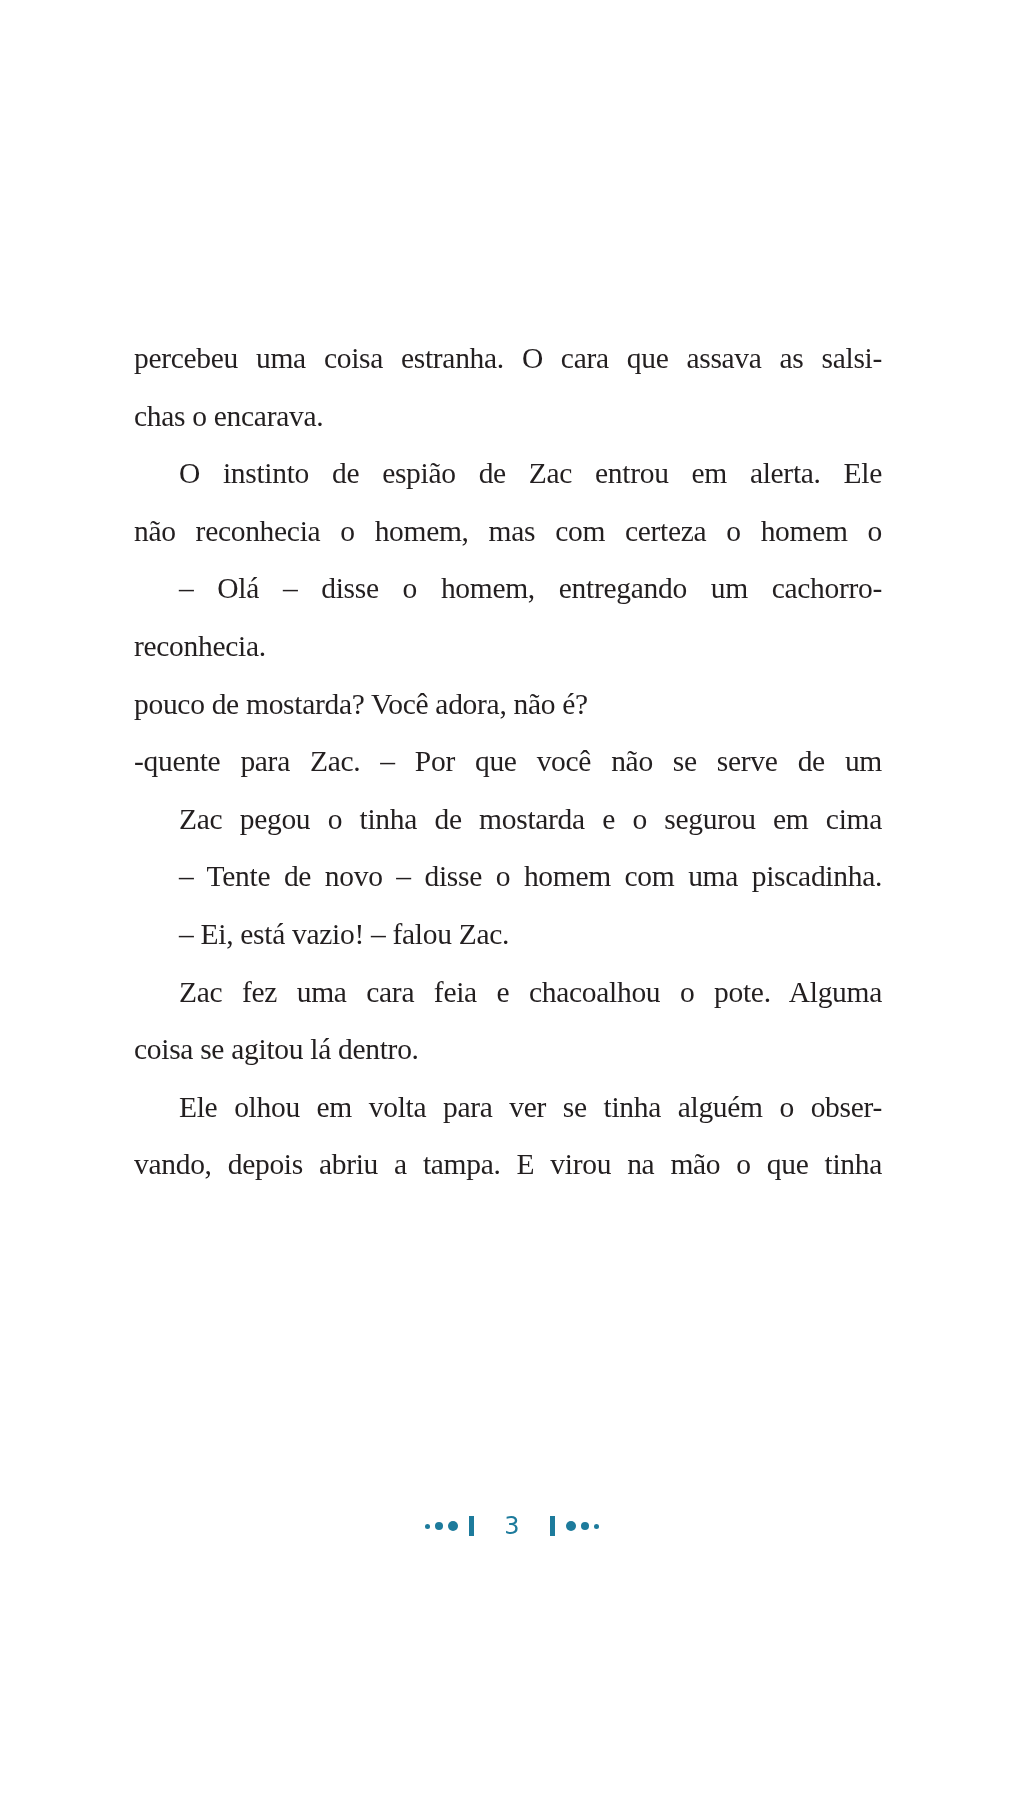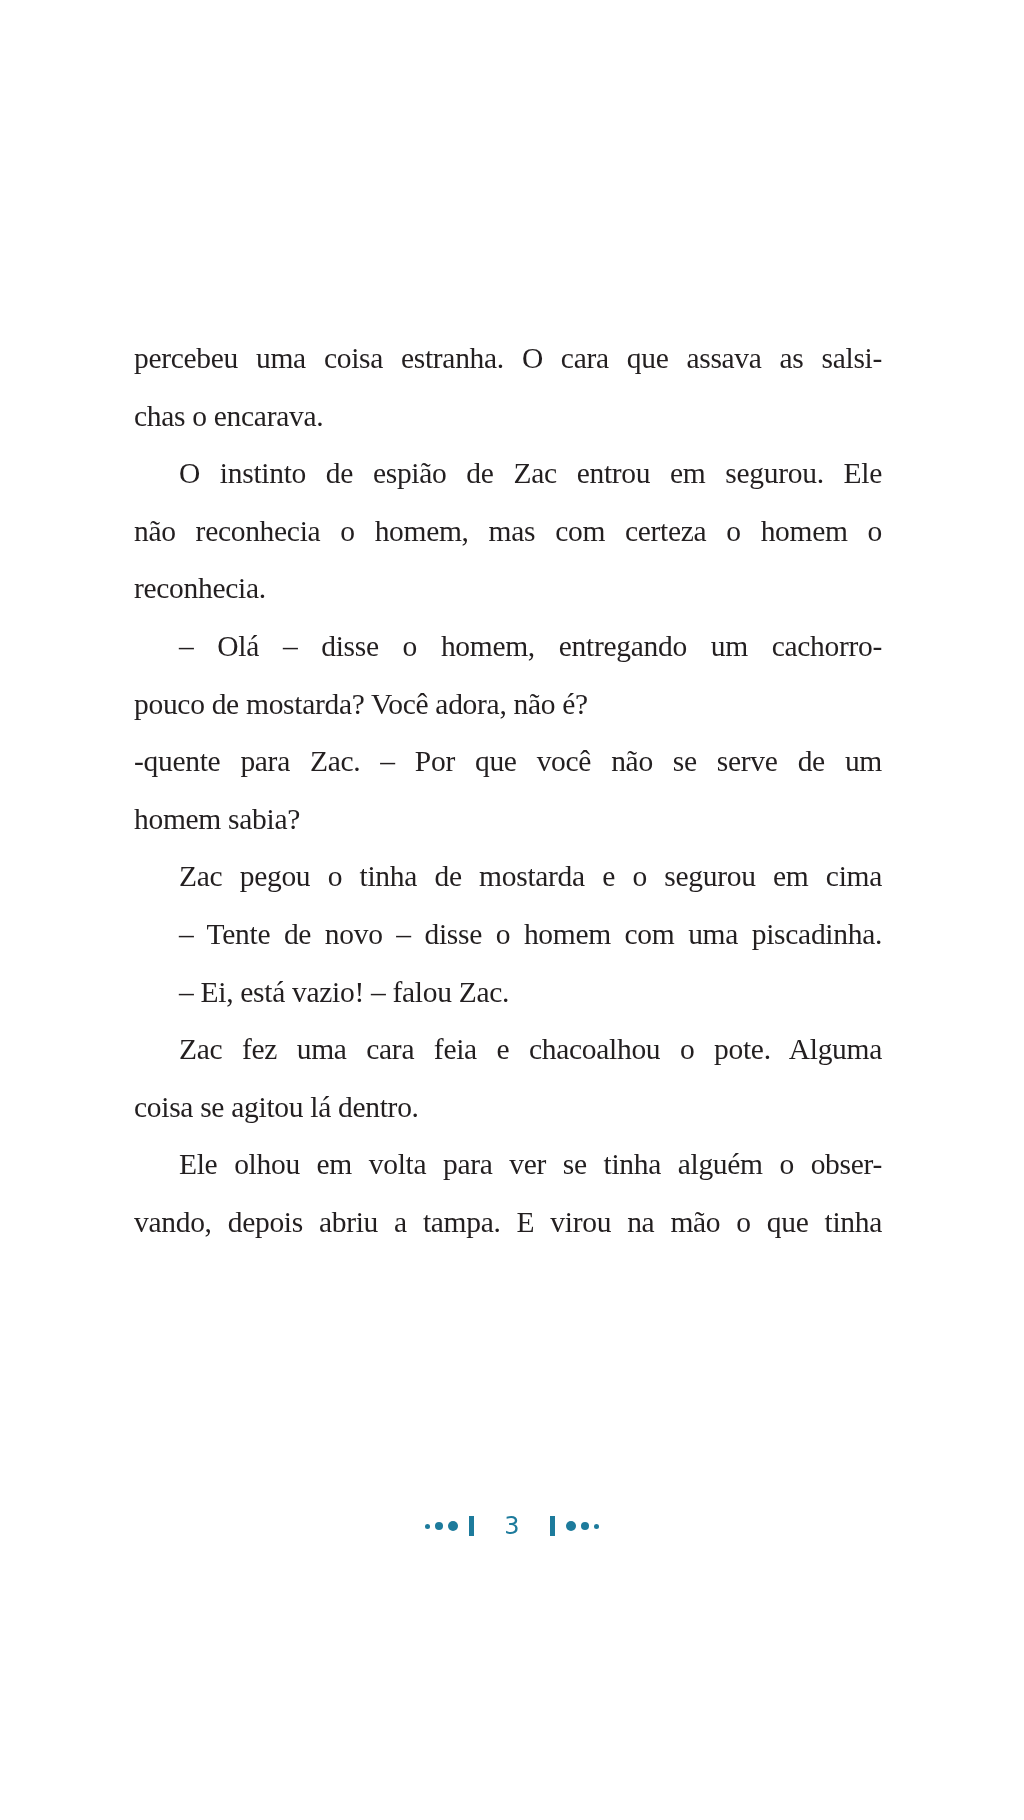--- a/index.html
+++ b/index.html
@@ -75,27 +75,26 @@
     .left-orn { margin-right: 0; }
     .left-orn .bar { margin-left: 6px; }
     .right-orn .bar { margin-right: 6px; }
   </style>
 </head>
 <body>
 
 <div class="page">
   <div class="line justify">percebeu uma coisa estranha. O cara que assava as salsi-</div>
   <div class="line">chas o encarava.</div>
-  <div class="line justify indent">O instinto de espião de Zac entrou em segurou. Ele</div>
+  <div class="line justify indent">O instinto de espião de Zac entrou em alerta. Ele</div>
   <div class="line justify">não reconhecia o homem, mas com certeza o homem o</div>
+  <div class="line justify indent">– Olá – disse o homem, entregando um cachorro-</div>
   <div class="line">reconhecia.</div>
-  <div class="line justify indent">– Olá – disse o homem, entregando um cachorro-</div>
   <div class="line">pouco de mostarda? Você adora, não é?</div>
   <div class="line justify">-quente para Zac. – Por que você não se serve de um</div>
-  <div class="line">homem sabia?</div>
   <div class="line justify indent">Zac pegou o tinha de mostarda e o segurou em cima</div>
   <div class="line justify indent">– Tente de novo – disse o homem com uma piscadinha.</div>
   <div class="line indent">– Ei, está vazio! – falou Zac.</div>
   <div class="line justify indent">Zac fez uma cara feia e chacoalhou o pote. Alguma</div>
   <div class="line">coisa se agitou lá dentro.</div>
   <div class="line justify indent">Ele olhou em volta para ver se tinha alguém o obser-</div>
   <div class="line justify">vando, depois abriu a tampa. E virou na mão o que tinha</div>
 </div>
 
 <div class="folio">

